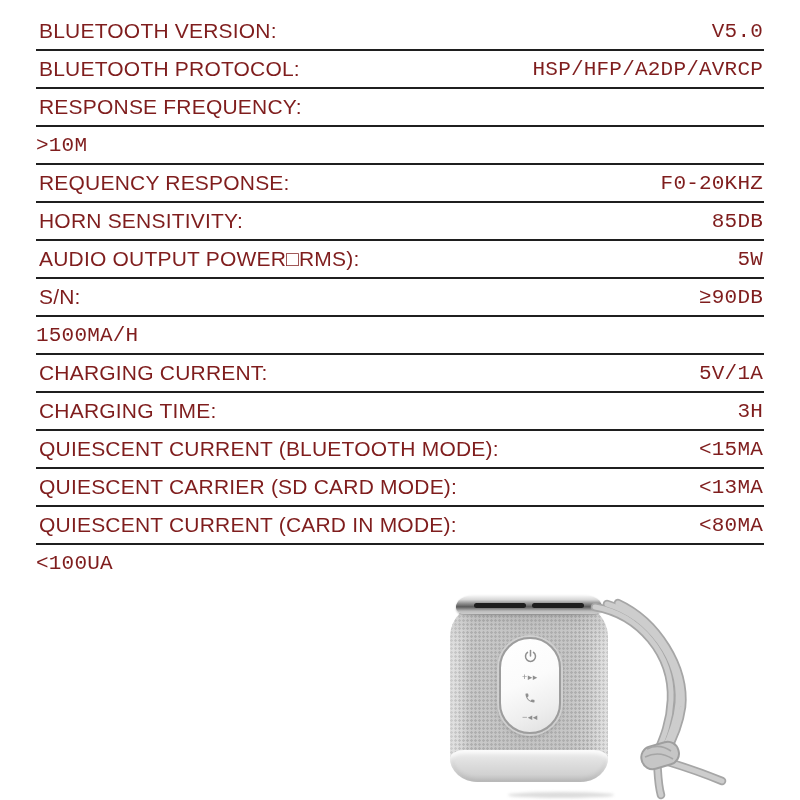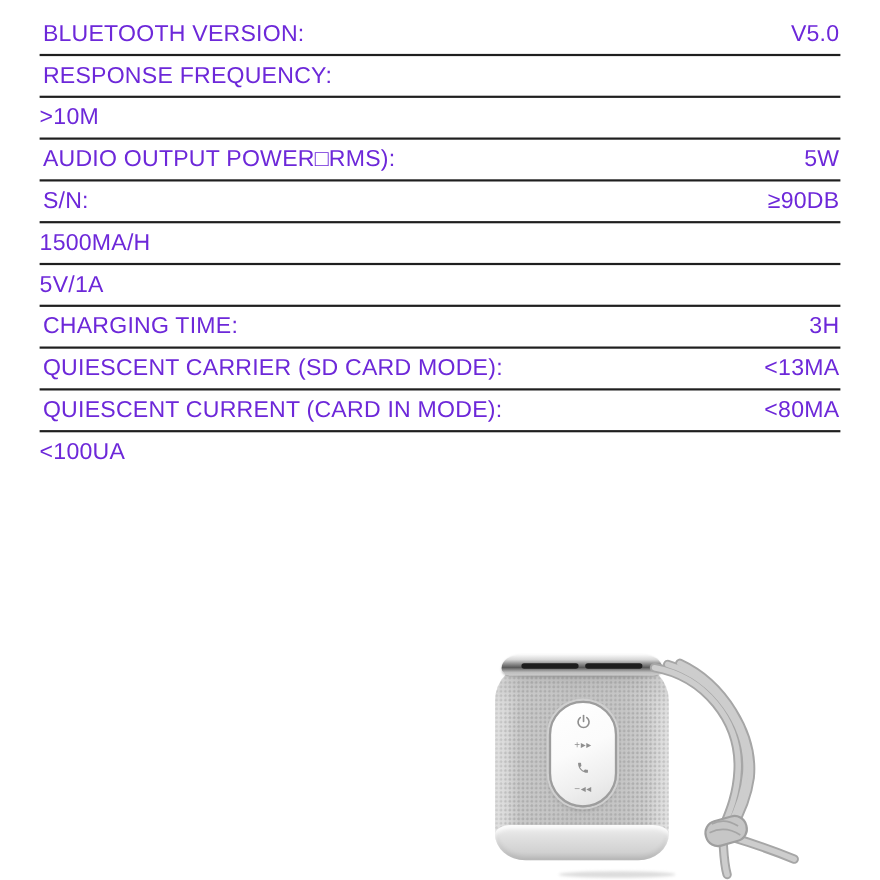--- a/index.html
+++ b/index.html
@@ -16,28 +16,28 @@
     position:absolute;
     left:36px; top:13px;
     width:728px;
   }
   .spec-row{
     height:36px;
     display:flex;
     align-items:center;
     justify-content:space-between;
     border-bottom:2px solid #1f1f1f;
-    color:#6d28d9;
+    color:#7f1d1d;
     font-size:21px;
     letter-spacing:0.2px;
     white-space:nowrap;
   }
   .spec-row:last-child{border-bottom:none;}
   .spec-label{padding-left:3px;}
-  .spec-value{padding-right:1px;}
+  .spec-value{padding-right:1px;font-family:Liberation Mono, monospace;}
 
   
   .speaker{
     position:absolute;
     left:440px; top:592px;
     width:310px; height:208px;
   }
   .floor-reflection{
     position:absolute;
     left:68px; top:200px;
@@ -118,55 +118,72 @@
 </style>
 </head>
 <body>
 
 <div class="spec-table">
   <div class="spec-row">
     <span class="spec-label">BLUETOOTH VERSION:</span>
     <span class="spec-value">V5.0</span>
   </div>
 
+  <div class="spec-row">
+    <span class="spec-label">BLUETOOTH PROTOCOL:</span>
+    <span class="spec-value">HSP/HFP/A2DP/AVRCP</span>
+  </div>
 
   <div class="spec-row">
     <span class="spec-label">RESPONSE FREQUENCY:</span>
   </div>
 
   <div class="spec-row">
     <span class="spec-value">&gt;10M</span>
   </div>
 
-
+  <div class="spec-row">
+    <span class="spec-label">REQUENCY RESPONSE:</span>
+    <span class="spec-value">F0-20KHZ</span>
+  </div>
+
+  <div class="spec-row">
+    <span class="spec-label">HORN SENSITIVITY:</span>
+    <span class="spec-value">85DB</span>
+  </div>
 
   <div class="spec-row">
     <span class="spec-label">AUDIO OUTPUT POWER□RMS):</span>
     <span class="spec-value">5W</span>
   </div>
 
   <div class="spec-row">
     <span class="spec-label">S/N:</span>
     <span class="spec-value">≥90DB</span>
   </div>
 
   <div class="spec-row">
     <span class="spec-value">1500MA/H</span>
   </div>
 
   <div class="spec-row">
+    <span class="spec-label">CHARGING CURRENT:</span>
     <span class="spec-value">5V/1A</span>
   </div>
 
   <div class="spec-row">
     <span class="spec-label">CHARGING TIME:</span>
     <span class="spec-value">3H</span>
   </div>
 
 
+  <div class="spec-row">
+    <span class="spec-label">QUIESCENT CURRENT (BLUETOOTH MODE):</span>
+    <span class="spec-value">&lt;15MA</span>
+  </div>
 
   <div class="spec-row">
     <span class="spec-label">QUIESCENT CARRIER (SD CARD MODE):</span>
     <span class="spec-value">&lt;13MA</span>
   </div>
 
   <div class="spec-row">
     <span class="spec-label">QUIESCENT CURRENT (CARD IN MODE):</span>
     <span class="spec-value">&lt;80MA</span>
   </div>

